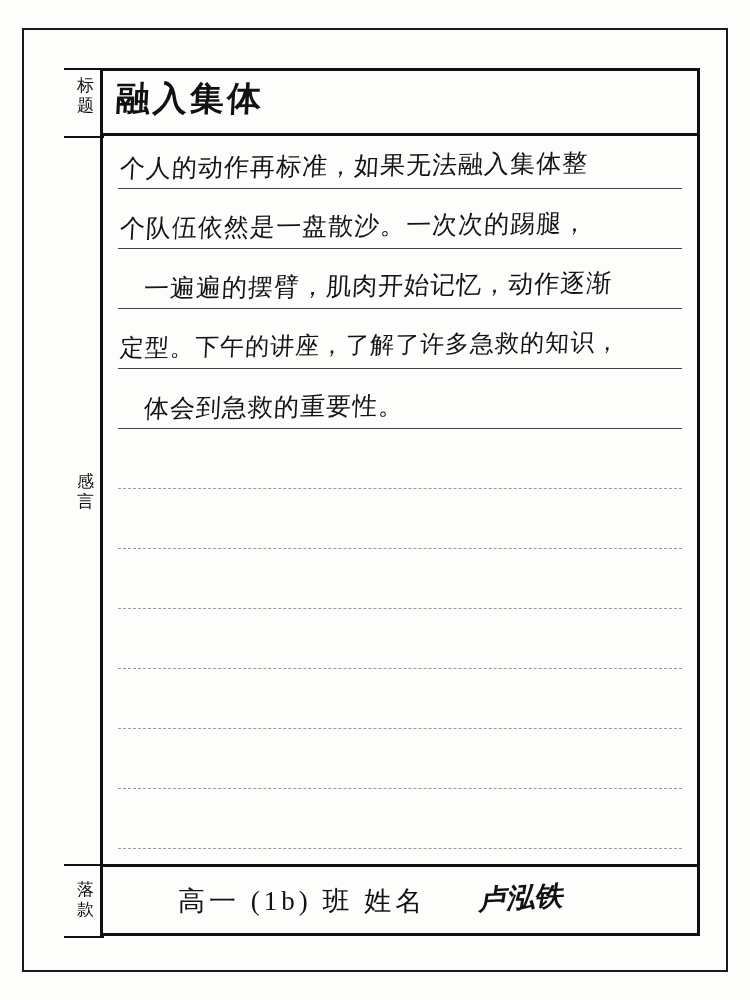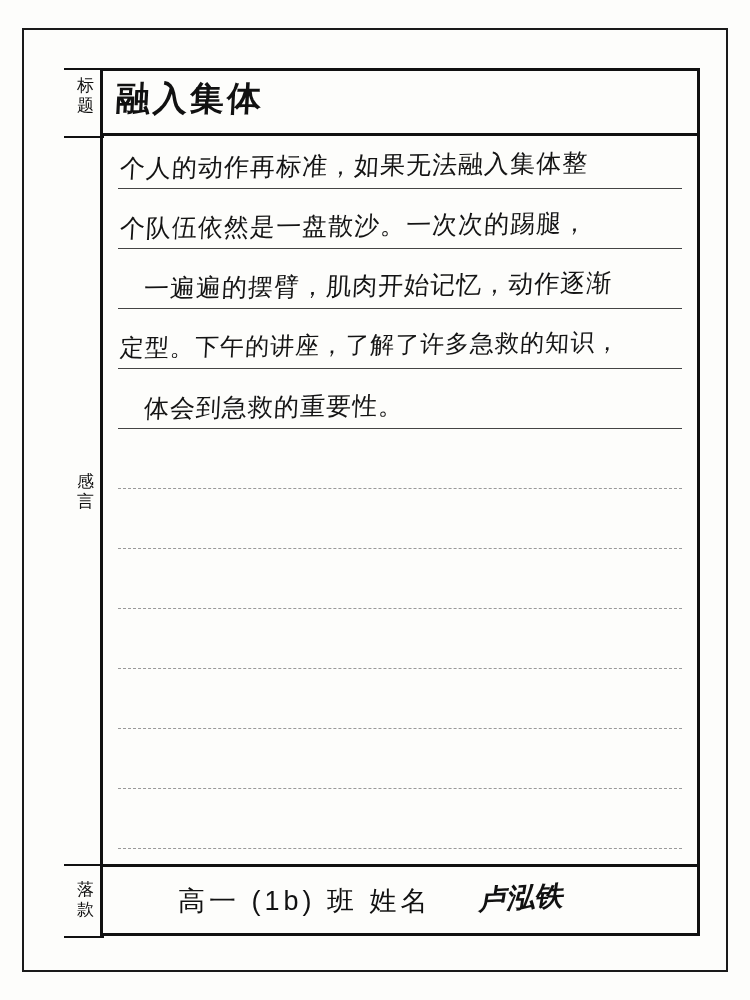--- a/index.html
+++ b/index.html
@@ -126,21 +126,21 @@
     top: 864px;
     width: 600px;
     height: 72px;
     border-top: 3px solid #111;
     box-sizing: border-box;
   }
   .sign-text {
     position: absolute;
     left: 78px;
     top: 16px;
-    font-family: Liberation Sans, sans-serif;
+    font-family: Liberation Serif, serif;
     font-size: 27px;
     color: #111;
     letter-spacing: 4px;
     white-space: nowrap;
   }
   .sign-name {
     position: absolute;
     left: 380px;
     top: 12px;
     font-family: "DejaVu Sans", sans-serif;

